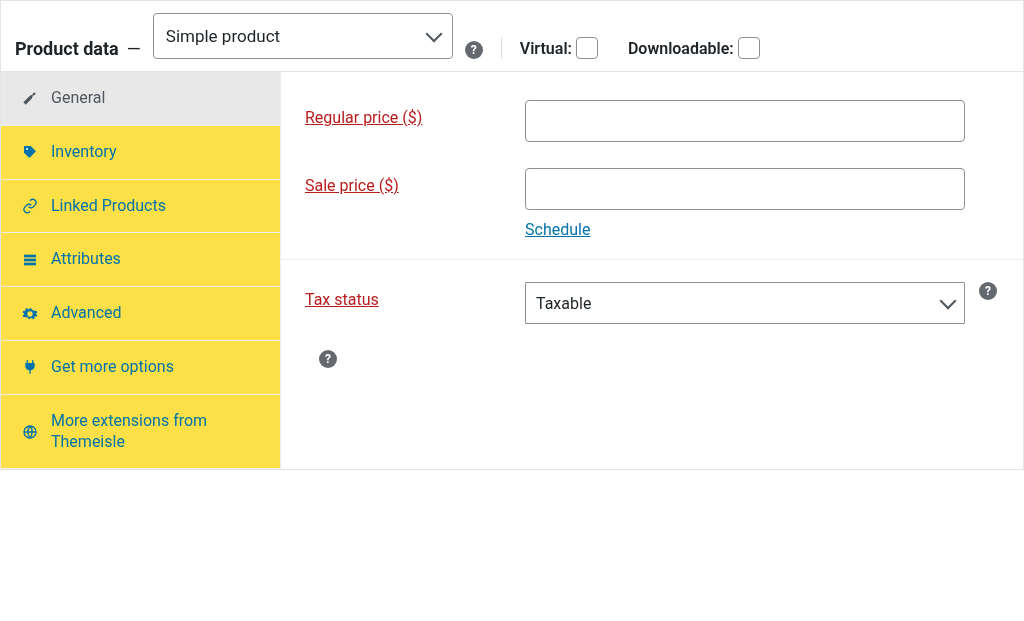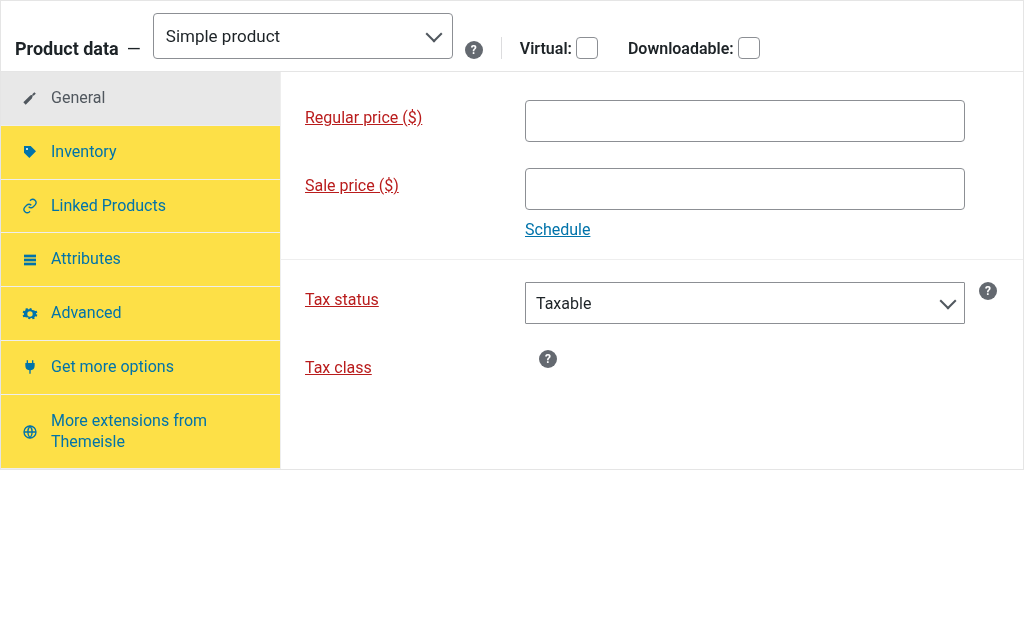--- a/index.html
+++ b/index.html
@@ -316,21 +316,20 @@
             <span>Taxable</span>
             <span class="chevron"></span>
           </div>
         </div>
         <div class="after-help">
           <span class="help-icon">?</span>
         </div>
       </div>
 
       <div class="row">
-        <div class="label">Tax class</div>
         <div class="after-help">
           <span class="help-icon">?</span>
         </div>
       </div>
 
     </div>
 
   </div>
 </div>
 

